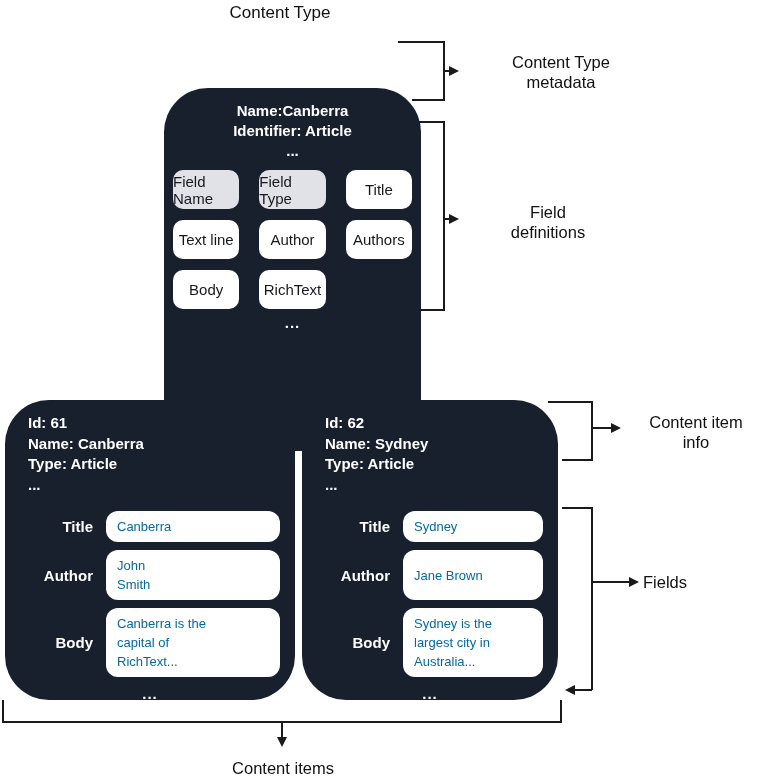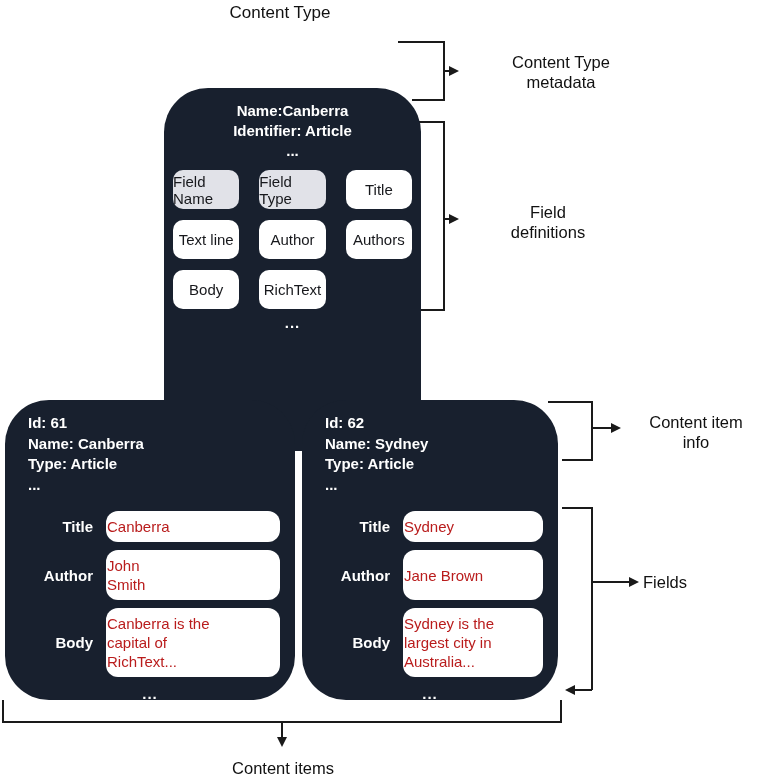--- a/index.html
+++ b/index.html
@@ -68,24 +68,24 @@
   .frow.first { margin-top:16px; }
   .flabel {
     flex:0 0 64px;
     text-align:right;
     margin-right:13px;
     font-size:15px; font-weight:600; color:#ffffff;
   }
   .fvalue {
     flex:1;
     background:#ffffff;
-    color:#b91c1c;
+    color:#0369a1;
     border-radius:12px;
-    padding:6px 1px;
-    font-size:15px; line-height:19px;
+    padding:6px 11px;
+    font-size:13px; line-height:19px;
     white-space:pre-line;
   }
   .fvalue.tall { min-height:50px; display:flex; align-items:center; }
 
   .lbl {
     position:absolute; z-index:2;
     color:#111111;
     font-size:16.5px; font-weight:500; line-height:20px;
     text-align:center;
     white-space:pre-line;

